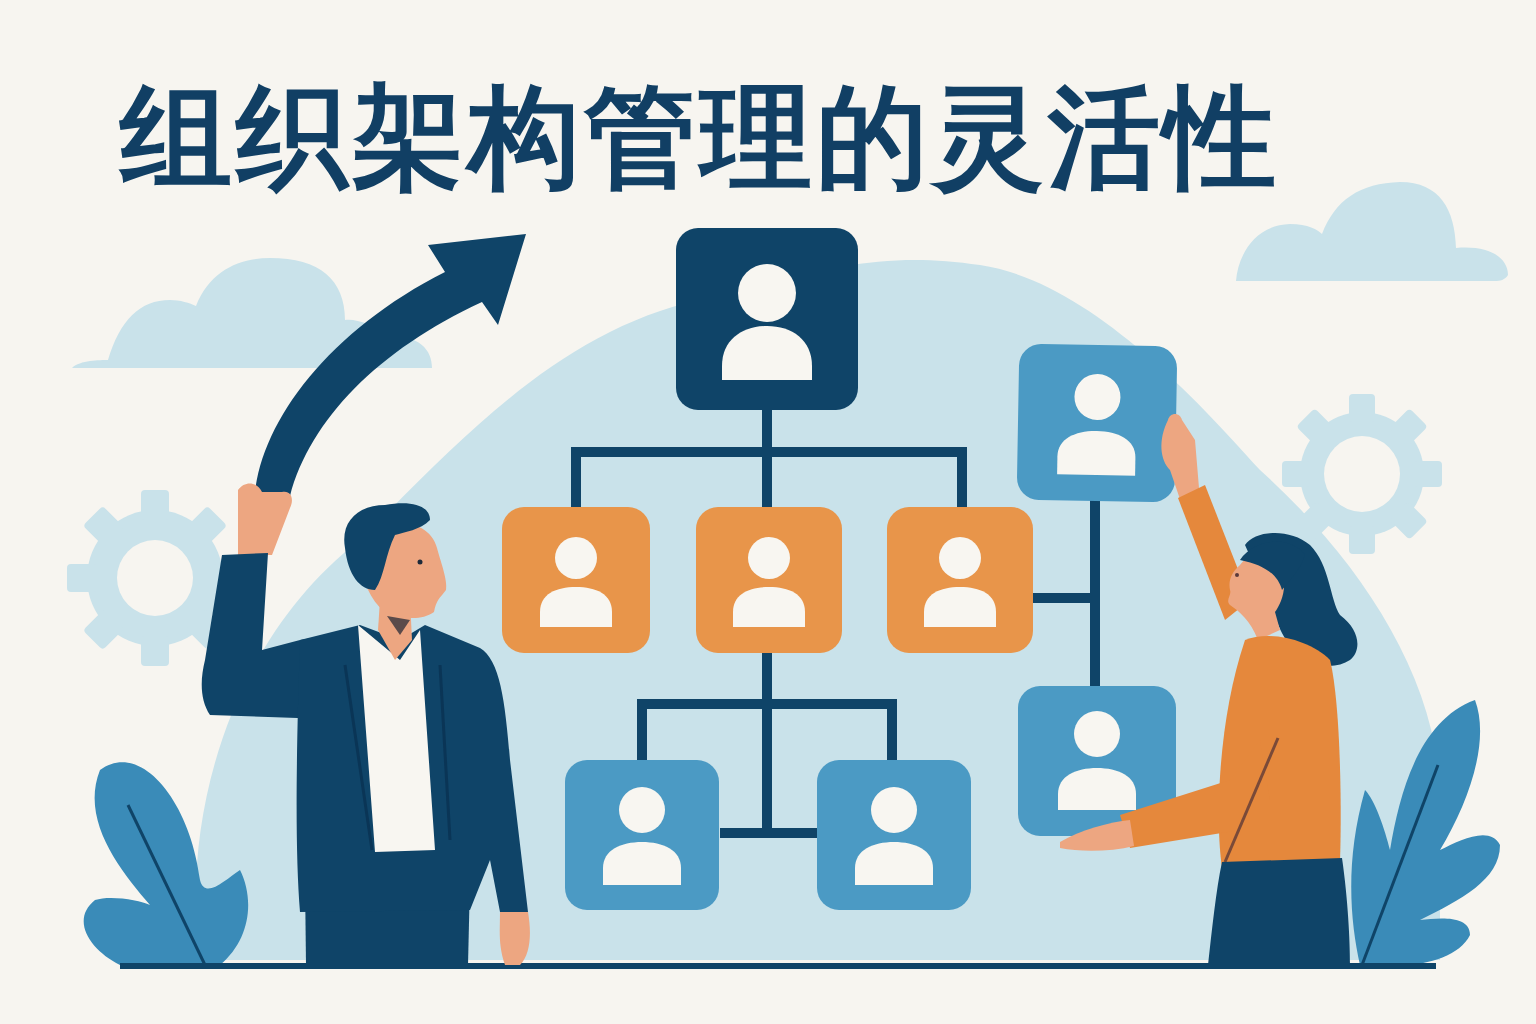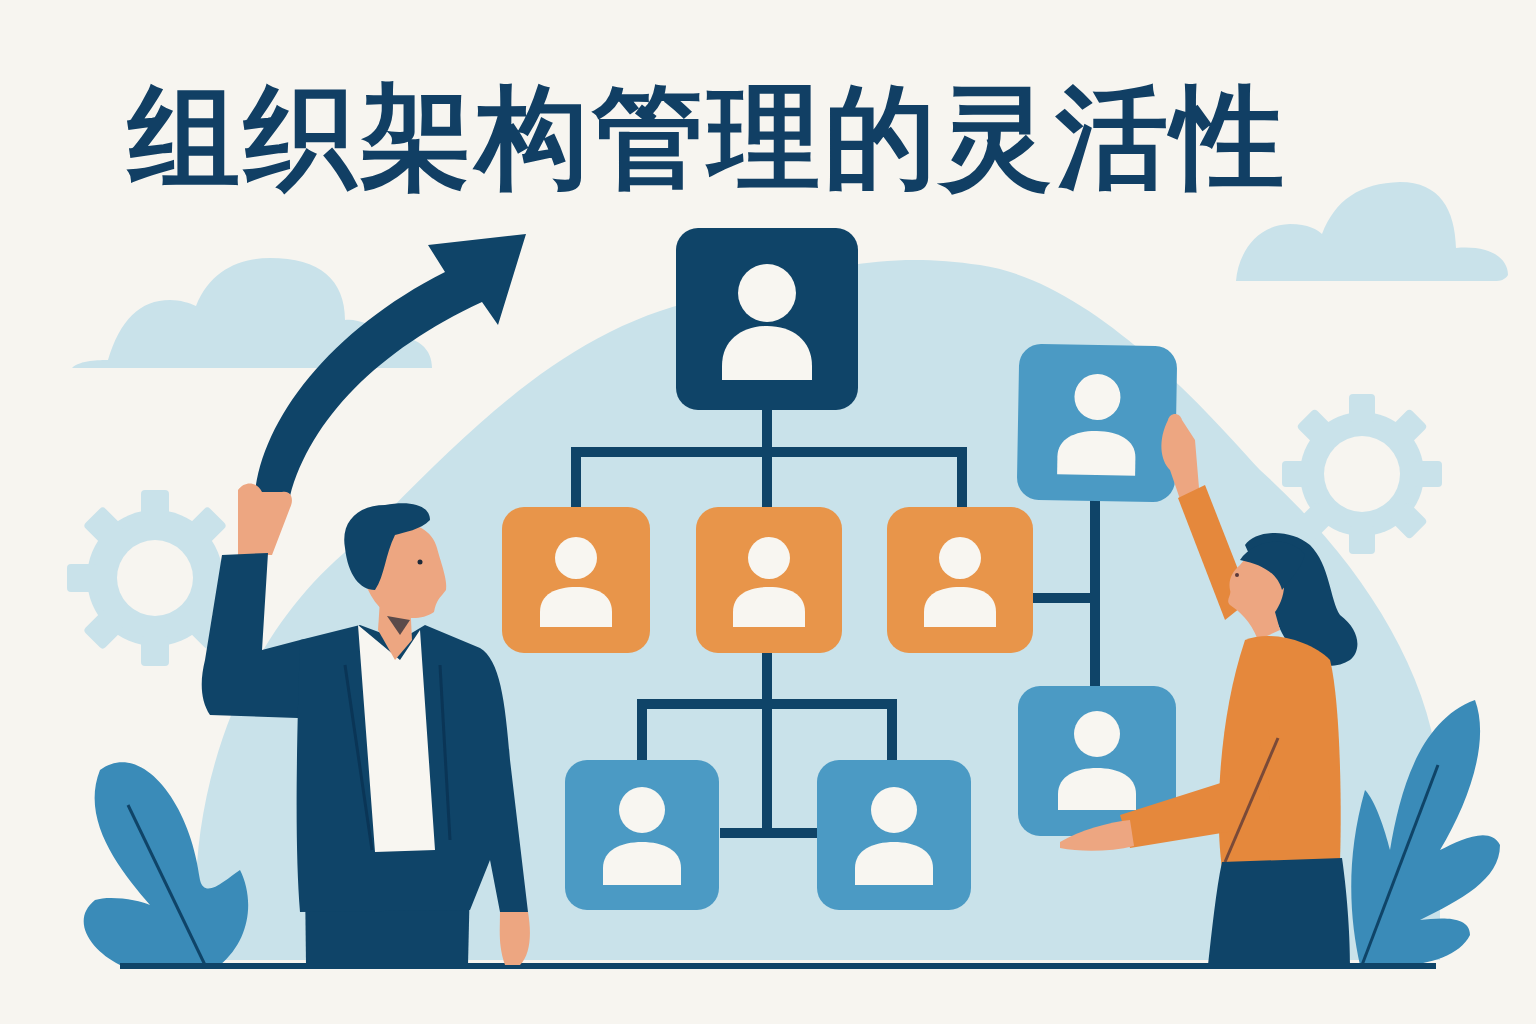--- a/index.html
+++ b/index.html
@@ -1,17 +1,17 @@
 <!DOCTYPE html>
 <html><head>
 <meta charset="utf-8">
 <style>
   html,body{margin:0;padding:0;}
   body{width:1536px;height:1024px;background:#f7f5f0;position:relative;overflow:hidden;font-family:"DejaVu Sans",sans-serif;}
-  .title{position:absolute;left:120px;top:72px;width:1240px;font-size:112px;font-weight:bold;color:#113f64;letter-spacing:4px;line-height:130px;white-space:nowrap;margin-left:8px;}
+  .title{position:absolute;left:120px;top:72px;width:1240px;font-size:112px;font-weight:bold;color:#113f64;letter-spacing:4px;line-height:130px;white-space:nowrap;}
   svg.scene{position:absolute;left:0;top:0;}
   .node{position:absolute;border-radius:22px;}
   .node svg{position:absolute;left:0;top:0;width:100%;height:100%;}
 </style>
 </head>
 <body>
 
 <svg class="scene" width="1536" height="1024" viewBox="0 0 1536 1024">
 
   <path fill="#c9e2ea" d="M200 960 C180 820 230 640 360 540 C460 440 560 330 700 300 C820 270 880 250 980 265 C1080 280 1180 380 1260 470 C1360 560 1440 680 1440 800 L1440 960 Z"></path>

